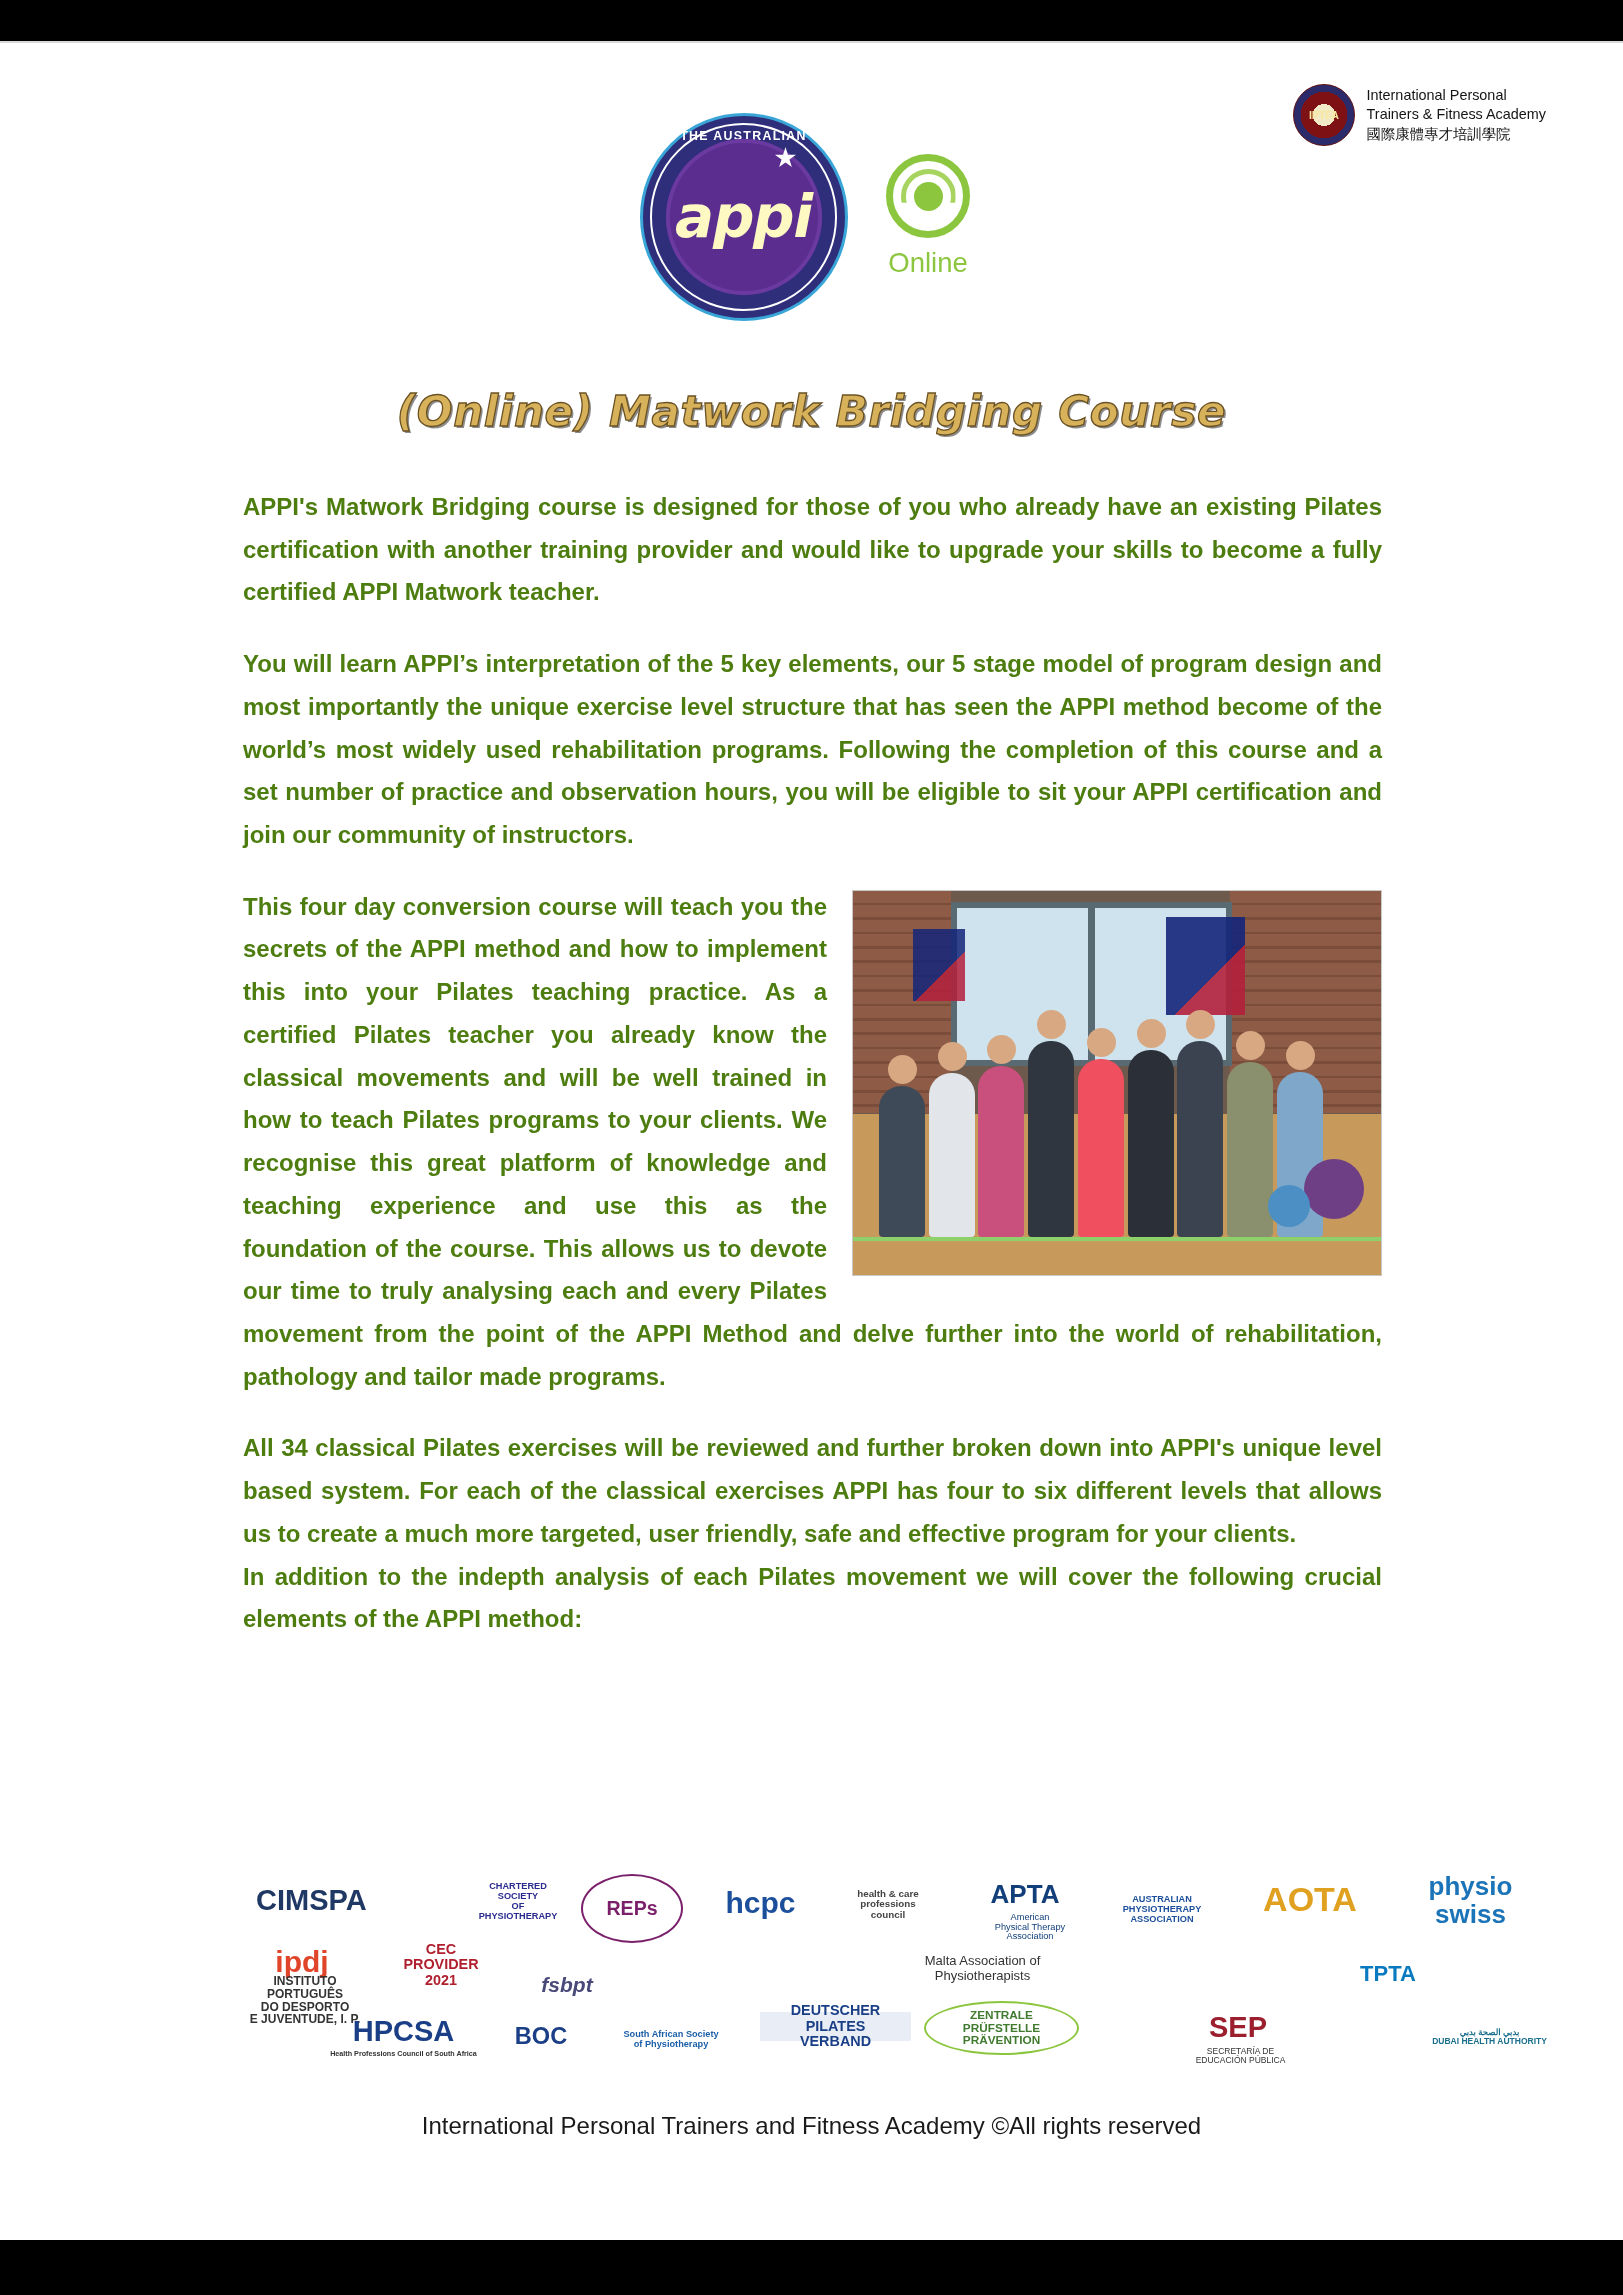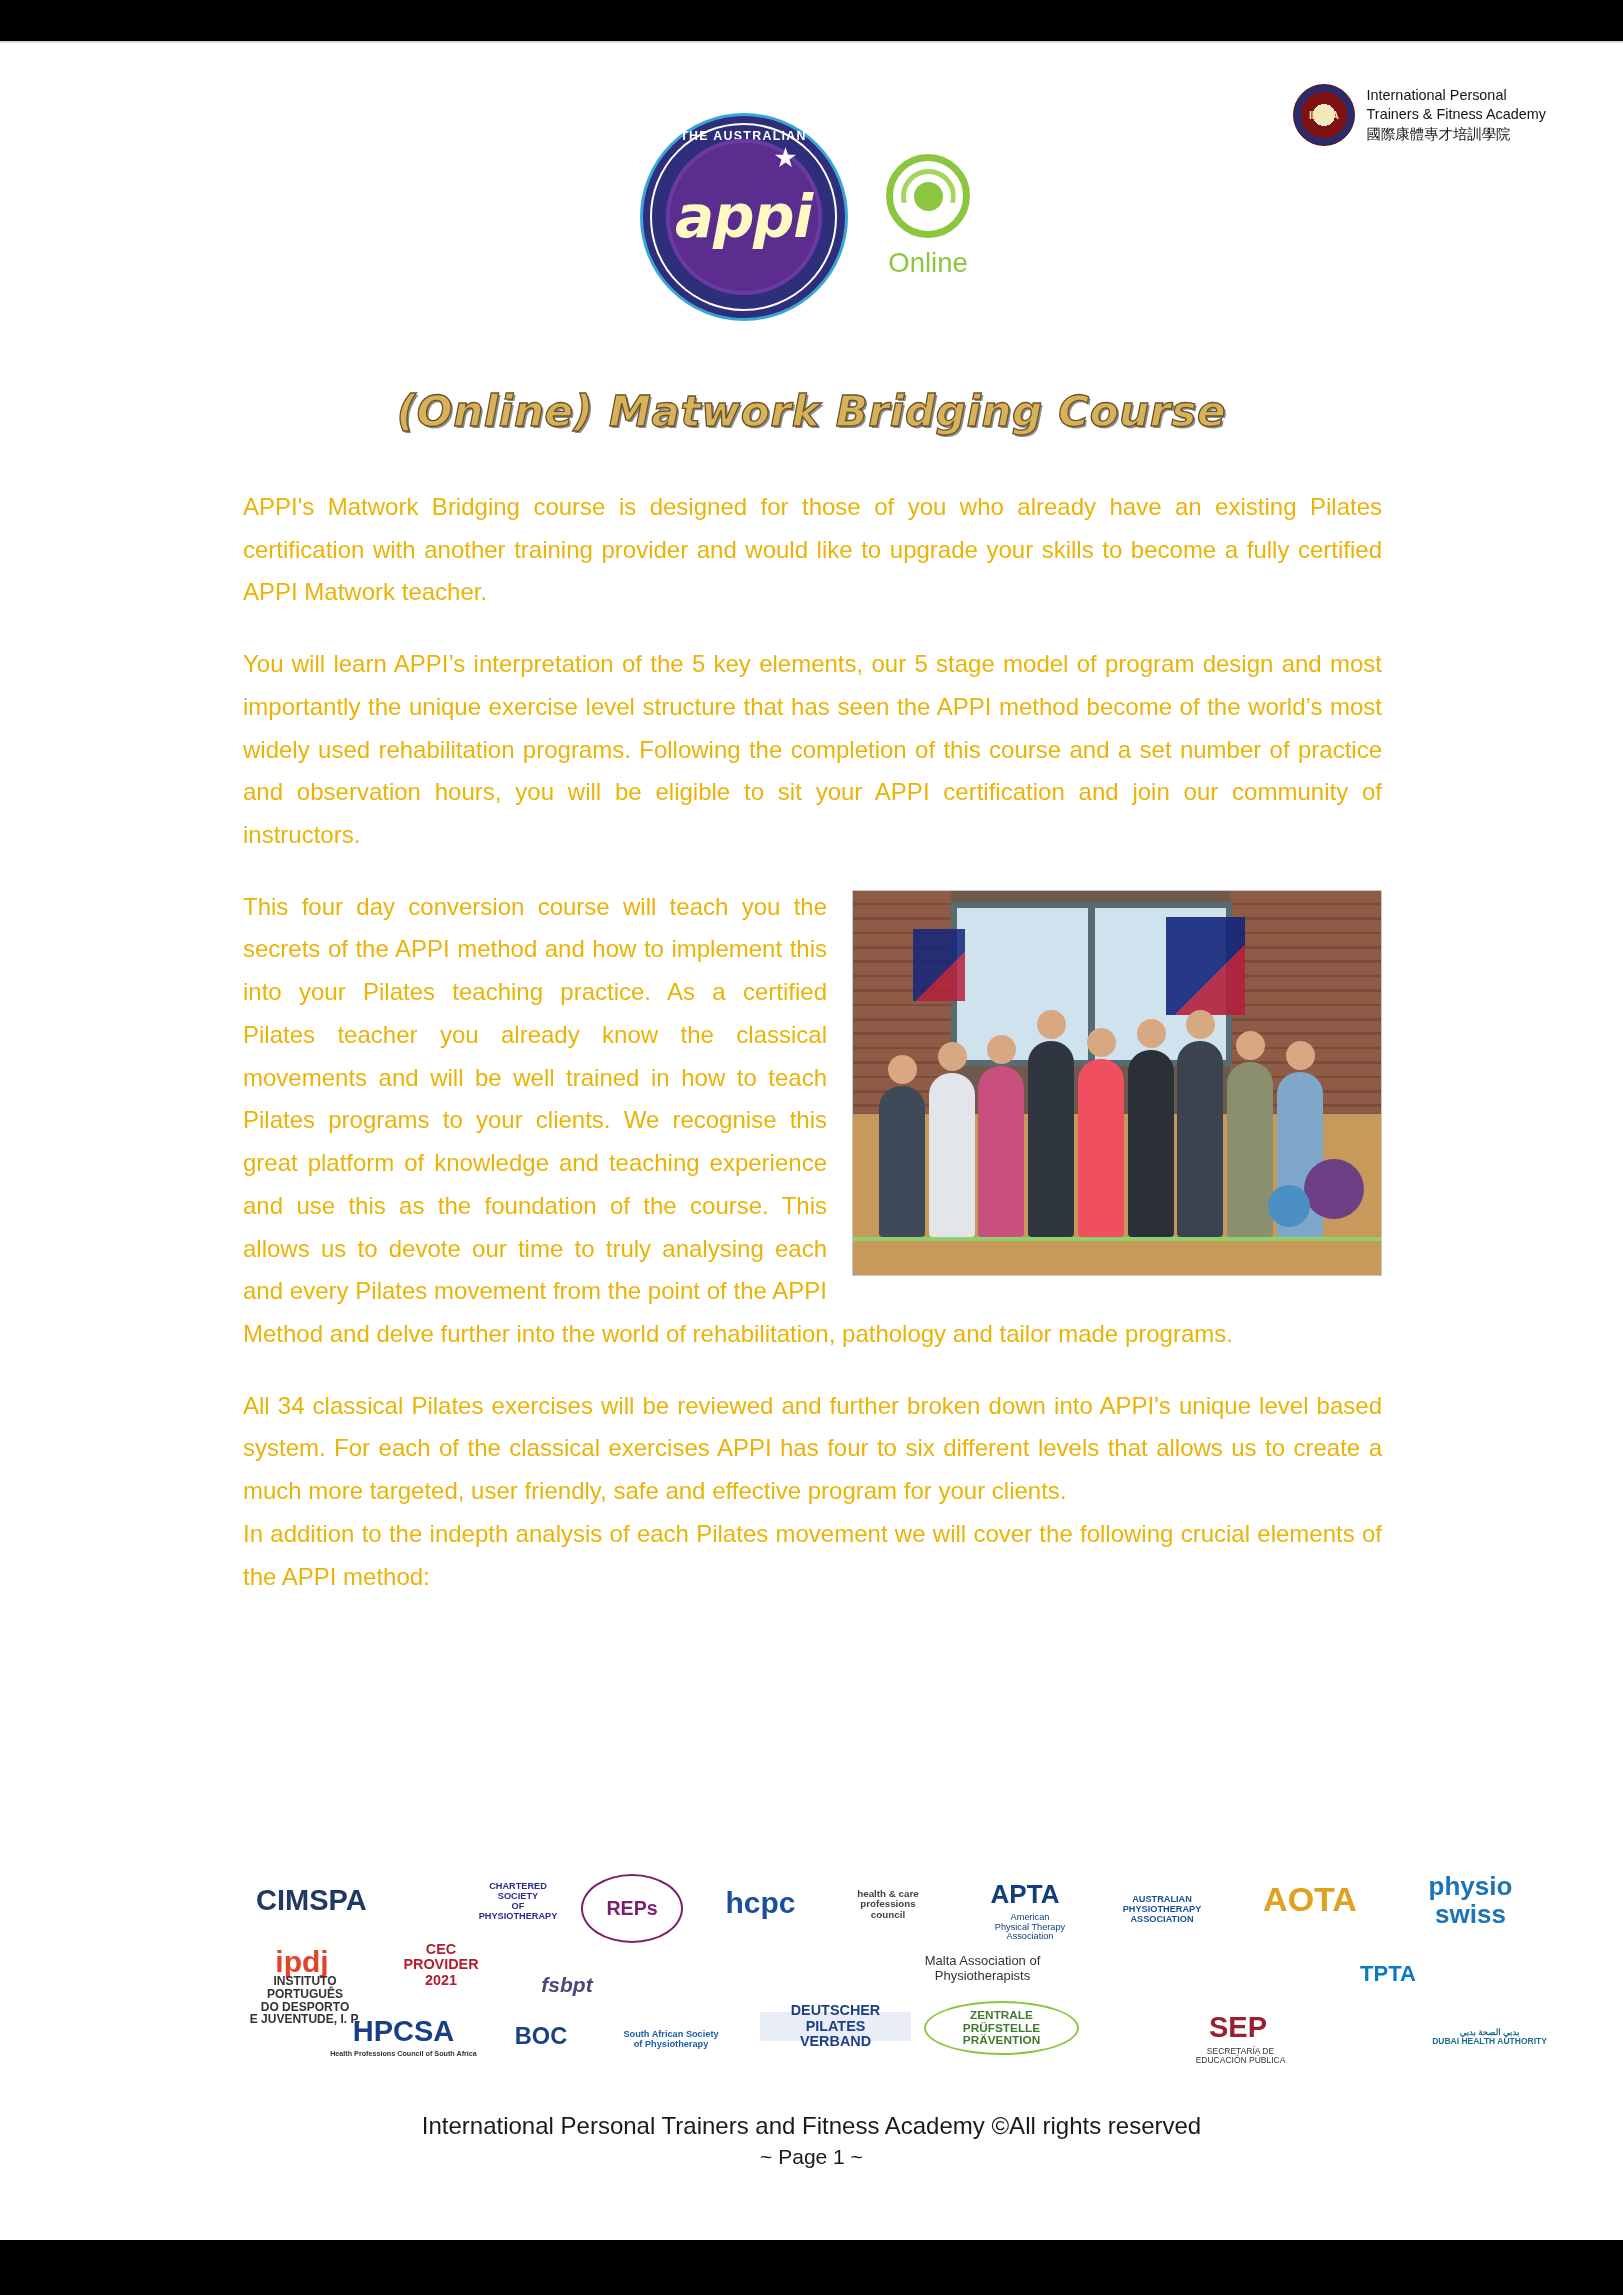--- a/index.html
+++ b/index.html
@@ -227,22 +227,23 @@
   }
 
   
   .body-col {
     position: absolute;
     left: 243px;
     top: 486px;
     width: 1139px;
     font-size: 24px;
     line-height: 1.78;
-    color: #eab308;
+    color: #4d7c0f;
     text-align: justify;
+    font-weight: bold;
   }
   .para { margin: 0 0 29px 0; }
   .para.tight { margin-bottom: 0; }
 
   .wrap-img {
     float: right;
     width: 530px;
     height: 386px;
     margin: 3.9px 0 6.5px 25px;
     border: 0.7px solid #c8c8c8;
@@ -523,16 +524,15 @@
     <div class="lg" style="left:936px;top:136px;width:118px;height:38px;font-size:29px;color:#9c1f2e">SEP</div>
     <div class="lg" style="left:929px;top:171px;width:137px;height:23.6px;font-size:8.5px;color:#333;white-space:pre-line;font-weight:normal">SECRETARÍA DE
 EDUCACIÓN PÚBLICA</div>
 
     <div class="lg" style="left:1171px;top:147px;width:151px;height:34px;font-size:8.5px;color:#1b6f8c;white-space:pre-line">بدبي الصحة بدبي
 DUBAI HEALTH AUTHORITY</div>
   </div>
 
   <div class="footer">
     <div class="footer-line1">International Personal Trainers and Fitness Academy ©All rights reserved</div>
-    <div class="footer-line2">~ Page  1  ~</div>
   </div>
 </div>
 
 
 </body></html>

